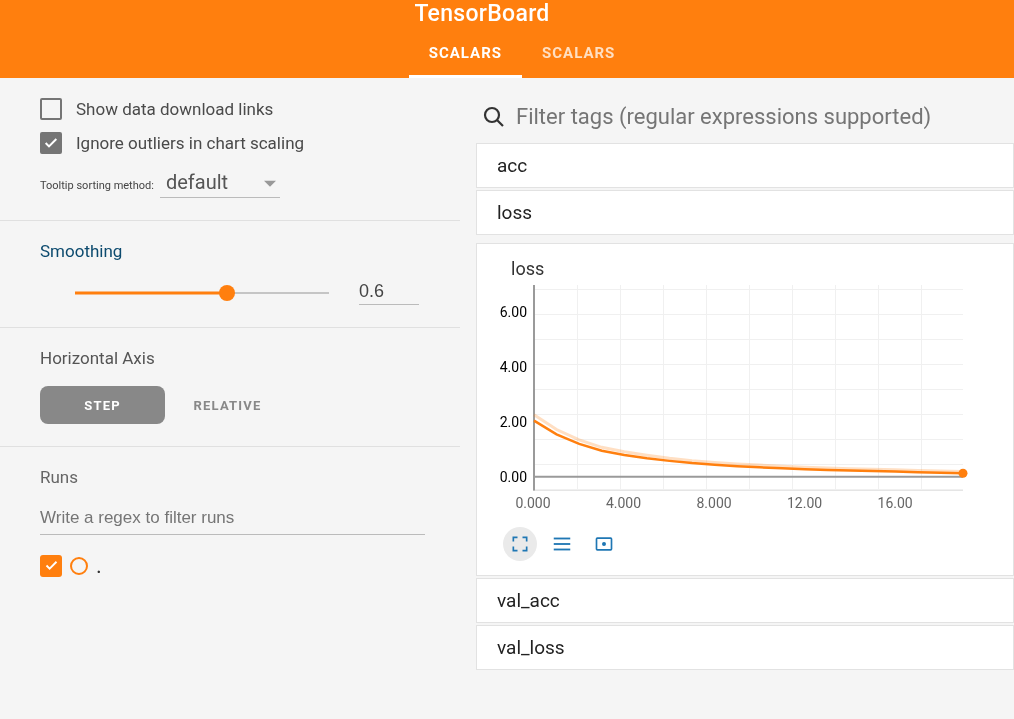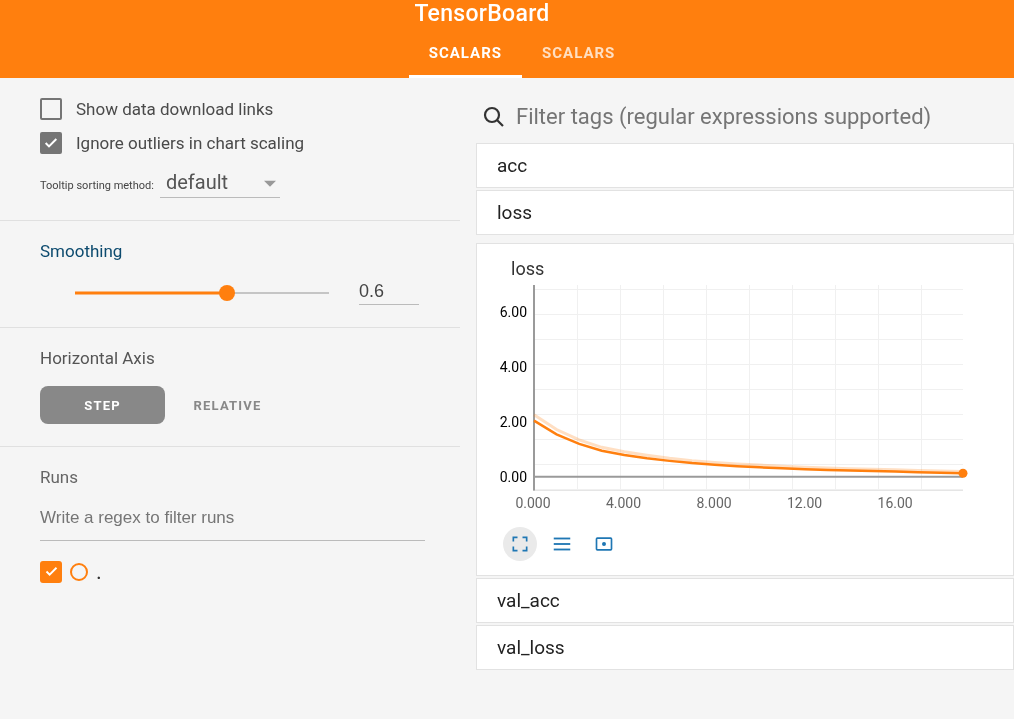--- a/index.html
+++ b/index.html
@@ -90,21 +90,21 @@
   .haxis-btn {
     flex:none; width:125px; height:38px; display:flex; align-items:center; justify-content:center;
     font-size:13px; font-weight:700; letter-spacing:1.2px; color:#888; cursor:pointer;
     border-radius:8px;
   }
   .haxis-btn.active { background:#888; color:#fff; }
   
   .runs-title{font-size:17px;color:#666;margin-bottom:20px;}
   .runs-input{
     width:100%; font-size:17px; color:#be185d; border:none; border-bottom:1px solid #bbb;
-    background:transparent; padding-bottom:12px; outline:none;
+    background:transparent; padding-bottom:6px; outline:none;
   }
   .runs-list{margin-top:18px; display:flex; align-items:center; gap:8px;}
   .run-chk{
     width:22px;height:22px;border-radius:3px;background:#ff7f0e;display:flex;
     align-items:center;justify-content:center;cursor:pointer;
   }
   .run-chk svg{stroke:#fff;stroke-width:3;fill:none;}
   .run-swatch{width:18px;height:18px;border:2.5px solid #ff7f0e;border-radius:50%;}
   .run-name{font-size:22px;color:#333;}
   

